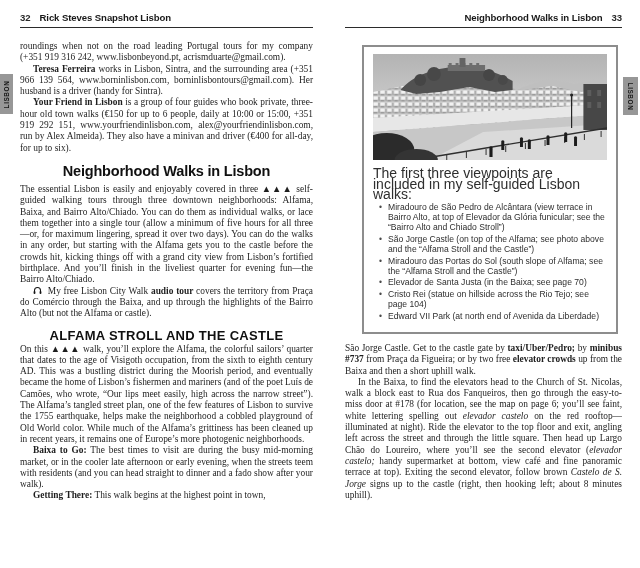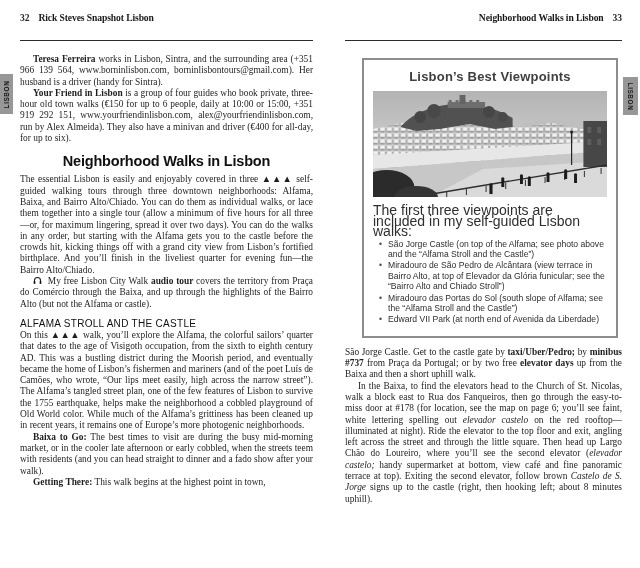--- a/index.html
+++ b/index.html
@@ -15,37 +15,37 @@
             letter-spacing:.6px;color:#161616;white-space:nowrap;}
   .rot-ccw{transform:rotate(-90deg);}
   .rot-cw{transform:rotate(90deg);}
 
   
   .page{position:absolute;top:12px;}
   .page-left{left:20px;width:293px;}
   .page-right{left:345px;width:277px;}
 
   .running-head{display:flex;align-items:center;gap:9px;
-    font-family:Liberation Serif, serif;font-size:9.6px;font-weight:bold;
+    font-family:Liberation Sans, sans-serif;font-size:9.6px;font-weight:bold;
     letter-spacing:-.1px;color:#191919;border-bottom:1.4px solid #2b2b2b;
-    padding-bottom:17px;}
+    padding-bottom:4px;}
   .running-head.align-right{justify-content:flex-end;}
   .pagenum{font-weight:600;color:#2a2a2a;}
 
   
   .body-col{margin-top:13px;}
   .para{margin:0;font-size:9.4px;line-height:11.3px;text-align:justify;}
   .para.indent{text-indent:13px;}
   .para .b{font-weight:bold;}
   .para .i{font-style:italic;}
   .section-heading{margin:9px 0 5px 0;text-align:center;
     font-family:"Liberation Sans",sans-serif;font-weight:bold;font-size:14.5px;
     letter-spacing:-.2px;color:#101010;}
   .subsection-heading{margin:8px 0 1px 0;font-family:"Liberation Sans",sans-serif;
-    font-weight:normal;font-size:10px;letter-spacing:.3px;color:#101010;}
+    font-weight:bold;font-size:13px;letter-spacing:.3px;color:#101010;text-align:center;}
   .hp-icon{width:9px;height:9px;margin-right:3px;vertical-align:-1px;}
 
   
   .sidebar-box{margin-left:17px;margin-top:17px;width:234px;
     border:2.5px solid #8d8d8d;background:#fff;padding:7px 9px 10px 9px;}
   .box-title{text-align:center;font-family:"Liberation Sans",sans-serif;
     font-weight:bold;font-size:13px;letter-spacing:.2px;color:#3f3f3f;margin:2px 0 7px 0;}
   .photo{width:234px;height:106px;background:#dcdcdc;}
   .photo svg{display:block;width:100%;height:100%;}
   .box-intro{margin:8px 0 2px 0;font-family:"Liberation Sans",sans-serif;
@@ -68,46 +68,46 @@
   <div class="tab tab-right">
     <span class="tab-text rot-cw">LISBON</span>
   </div>
 
   <div class="page page-left">
     <div class="running-head">
       <span class="pagenum">32</span>
       <span>Rick Steves Snapshot Lisbon</span>
     </div>
     <div class="body-col">
+        <p class="para"><span>roundings when not on the road leading Portugal tours for my company (+351 919 316 242, www.lisbonbeyond.pt, acrismduarte@gmail.com).</span></p>
         <p class="para indent"><span class="b">Teresa Ferreira</span><span> works in Lisbon, Sintra, and the surrounding area (+351 966 139 564, www.borninlisbon.com, borninlisbontours@gmail.com). Her husband is a driver (handy for Sintra).</span></p>
         <p class="para indent"><span class="b">Your Friend in Lisbon</span><span> is a group of four guides who book private, three-hour old town walks (€150 for up to 6 people, daily at 10:00 or 15:00, +351 919 292 151, www.yourfriendinlisbon.com, alex@yourfriendinlisbon.com, run by Alex Almeida). They also have a minivan and driver (€400 for all-day, for up to six).</span></p>
         <div class="section-heading">Neighborhood Walks in Lisbon</div>
         <p class="para"><span>The essential Lisbon is easily and enjoyably covered in three ▲▲▲ self-guided walking tours through three downtown neighborhoods: Alfama, Baixa, and Bairro Alto/Chiado. You can do them as individual walks, or lace them together into a single tour (allow a minimum of five hours for all three—or, for maximum lingering, spread it over two days). You can do the walks in any order, but starting with the Alfama gets you to the castle before the crowds hit, kicking things off with a grand city view from Lisbon’s fortified birthplace. And you’ll finish in the liveliest quarter for evening fun—the Bairro Alto/Chiado.</span></p>
         <p class="para indent">
   <svg class="hp-icon" viewBox="0 0 12 12">
     <path d="M2 8.2 V6 a4 4 0 0 1 8 0 V8.2" fill="none" stroke="#151515" stroke-width="1.4"></path>
     <rect x="0.8" y="6.8" width="2.4" height="3.8" rx="1.1" fill="#151515"></rect>
     <rect x="8.8" y="6.8" width="2.4" height="3.8" rx="1.1" fill="#151515"></rect>
   </svg>
 <span>My free Lisbon City Walk </span><span class="b">audio tour</span><span> covers the territory from Praça do Comércio through the Baixa, and up through the highlights of the Bairro Alto (but not the Alfama or castle).</span></p>
         <div class="subsection-heading">ALFAMA STROLL AND THE CASTLE</div>
         <p class="para"><span>On this ▲▲▲ walk, you’ll explore the Alfama, the colorful sailors’ quarter that dates to the age of Visigoth occupation, from the sixth to eighth century AD. This was a bustling district during the Moorish period, and eventually became the home of Lisbon’s fishermen and mariners (and of the poet Luís de Camões, who wrote, “Our lips meet easily, high across the narrow street”). The Alfama’s tangled street plan, one of the few features of Lisbon to survive the 1755 earthquake, helps make the neighborhood a cobbled playground of Old World color. While much of the Alfama’s grittiness has been cleaned up in recent years, it remains one of Europe’s more photogenic neighborhoods.</span></p>
-        <p class="para indent"><span class="b">Baixa to Go:</span><span> The best times to visit are during the busy mid-morning market, or in the cooler late afternoon or early cobbled, when the streets teem with residents (and you can head straight to dinner and a fado show after your walk).</span></p>
+        <p class="para indent"><span class="b">Baixa to Go:</span><span> The best times to visit are during the busy mid-morning market, or in the cooler late afternoon or early evening, when the streets teem with residents (and you can head straight to dinner and a fado show after your walk).</span></p>
         <p class="para indent"><span class="b">Getting There:</span><span> This walk begins at the highest point in town,</span></p>
       </div>
   </div>
 
   <div class="page page-right">
     <div class="running-head align-right">
       <span>Neighborhood Walks in Lisbon</span>
       <span class="pagenum">33</span>
     </div>
 
     <div class="sidebar-box">
-      <div class="box-title">Lisbon’s Best Viewpoints</div>
 
       <div class="photo">
         <svg viewBox="0 0 238 106" preserveAspectRatio="none">
           <defs>
             <linearGradient id="sky" x1="0" y1="0" x2="0" y2="1">
               <stop offset="0" stop-color="#b3b3b3"></stop>
                 <stop offset="1" stop-color="#e4e4e4"></stop>
             </linearGradient>
             <pattern id="bldg" width="7" height="6" patternUnits="userSpaceOnUse">
               <rect width="7" height="6" fill="#c9c9c9"></rect>
@@ -159,25 +159,27 @@
             <circle cx="206" cy="84" r="1.7"></circle>
               <rect x="204.5" y="85" width="3" height="7"></rect>
             <circle cx="120" cy="94" r="1.8"></circle>
               <rect x="118.4" y="95" width="3.2" height="8"></rect>
           </g>
         </svg>
       </div>
 
       <p class="box-intro">The first three viewpoints are included in my self-guided Lisbon walks:</p>
       <ul class="box-bullets">
+          <li>Miradouro de São Pedro de Alcântara (view terrace in Bairro Alto, at top of Elevador da Glória funicular; see the “Bairro Alto and Chiado Stroll”)</li>
           <li>São Jorge Castle (on top of the Alfama; see photo above and the “Alfama Stroll and the Castle”)</li>
-          <li>Miradouro de São Pedro de Alcântara (view terrace in Bairro Alto, at top of Elevador da Glória funicular; see the “Bairro Alto and Chiado Stroll”)</li>
           <li>Miradouro das Portas do Sol (south slope of Alfama; see the “Alfama Stroll and the Castle”)</li>
+          <li>Elevador de Santa Justa (in the Baixa; see page 70)</li>
+          <li>Cristo Rei (statue on hillside across the Rio Tejo; see page 104)</li>
           <li>Edward VII Park (at north end of Avenida da Liberdade)</li>
         </ul>
     </div>
 
     <div class="body-col">
-        <p class="para"><span>São Jorge Castle. Get to the castle gate by </span><span class="b">taxi/Uber/Pedro;</span><span> by </span><span class="b">minibus #737</span><span> from Praça da Portugal; or by two free </span><span class="b">elevator days</span><span> up from the Baixa and then a short uphill walk.</span></p>
+        <p class="para"><span>São Jorge Castle. Get to the castle gate by </span><span class="b">taxi/Uber/Pedro;</span><span> by </span><span class="b">minibus #737</span><span> from Praça da Figueira; or by two free </span><span class="b">elevator crowds</span><span> up from the Baixa and then a short uphill walk.</span></p>
         <p class="para indent"><span>In the Baixa, to find the elevators head to the Church of St. Nicolas, walk a block east to Rua dos Fanqueiros, then go through the easy-to-miss door at #178 (for location, see the map on page 6; you’ll see faint, white lettering spelling out </span><span class="i">elevador castelo</span><span> on the red rooftop—illuminated at night). Ride the elevator to the top floor and exit, angling left across the street and through the little square. Then head up Largo Chão do Loureiro, where you’ll see the second elevator (</span><span class="i">elevador castelo;</span><span> handy supermarket at bottom, view café and fine panoramic terrace at top). Exiting the second elevator, follow brown </span><span class="i">Castelo de S. Jorge</span><span> signs up to the castle (right, then hooking left; about 8 minutes uphill).</span></p>
       </div>
   </div>
 </div>
 
 </body></html>

